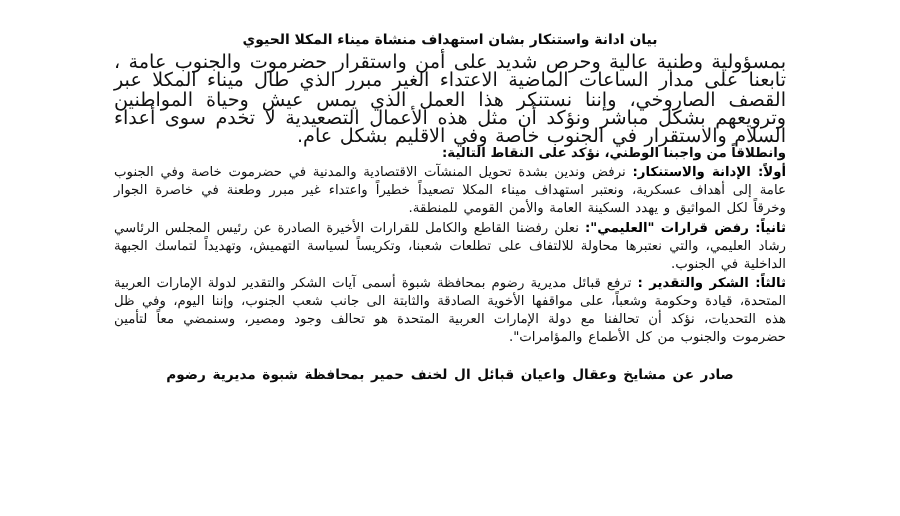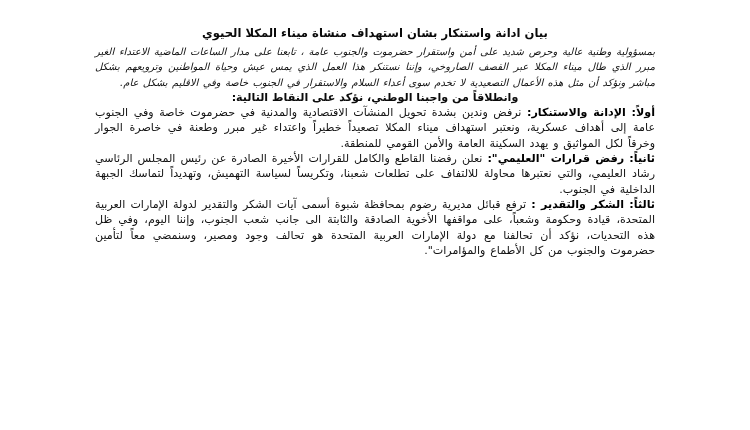--- a/index.html
+++ b/index.html
@@ -29,35 +29,33 @@
     text-align: center;
     font-weight: bold;
     font-size: 11.6px;
     line-height: 15px;
     letter-spacing: 0.2px;
     margin: 0 0 3px 0;
     color: #0a0a0a;
   }
 
   .para {
-    font-size: 10px;
+    font-size: 16px;
     line-height: 15.3px;
     margin: 0;
     text-align: justify;
     text-align-last: right;
     word-spacing: 1.2px;
     color: #121212;
-    font-style: italic;
   }
 
   .pledge-line {
     font-size: 11.1px;
     line-height: 15.3px;
     font-weight: bold;
-    text-align: center;
     margin: 0;
     color: #0a0a0a;
   }
 
   .point {
     font-size: 11.1px;
     line-height: 15.3px;
     margin: 0;
     text-align: justify;
     text-align-last: right;
@@ -93,14 +91,15 @@
 
   <p class="point"><span class="lead">أولاً: الإدانة والاستنكار:</span><span> نرفض وندين بشدة تحويل المنشآت الاقتصادية والمدنية في حضرموت خاصة  وفي الجنوب عامة إلى أهداف عسكرية، ونعتبر استهداف ميناء المكلا تصعيداً خطيراً واعتداء غير مبرر وطعنة في خاصرة الجوار وخرقاً لكل المواثيق و يهدد السكينة العامة والأمن القومي للمنطقة.</span></p>
 
   <p class="point"><span class="lead">ثانياً: رفض قرارات "العليمي":</span><span> نعلن رفضنا القاطع والكامل للقرارات الأخيرة الصادرة عن رئيس المجلس الرئاسي رشاد العليمي، والتي نعتبرها محاولة للالتفاف على تطلعات شعبنا، وتكريساً لسياسة التهميش، وتهديداً لتماسك الجبهة الداخلية في الجنوب.</span></p>
 
   <p class="point"><span class="lead">ثالثاً: الشكر والتقدير :</span><span> ترفع قبائل مديرية رضوم بمحافظة شبوة أسمى آيات الشكر والتقدير لدولة الإمارات العربية المتحدة، قيادة وحكومة وشعباً، على مواقفها الأخوية الصادقة والثابتة الى جانب شعب الجنوب، وإننا اليوم، وفي ظل هذه التحديات، نؤكد أن تحالفنا مع دولة الإمارات العربية المتحدة هو تحالف وجود ومصير، وسنمضي معاً لتأمين حضرموت والجنوب من كل الأطماع والمؤامرات".</span></p>
 
 
 
 
+  <p class="closing">صادر عن مشايخ وعقال واعيان قبائل ال لخنف حمير بمحافظة شبوة مديرية رضوم</p>
 
 </div>
 
 </body></html>

